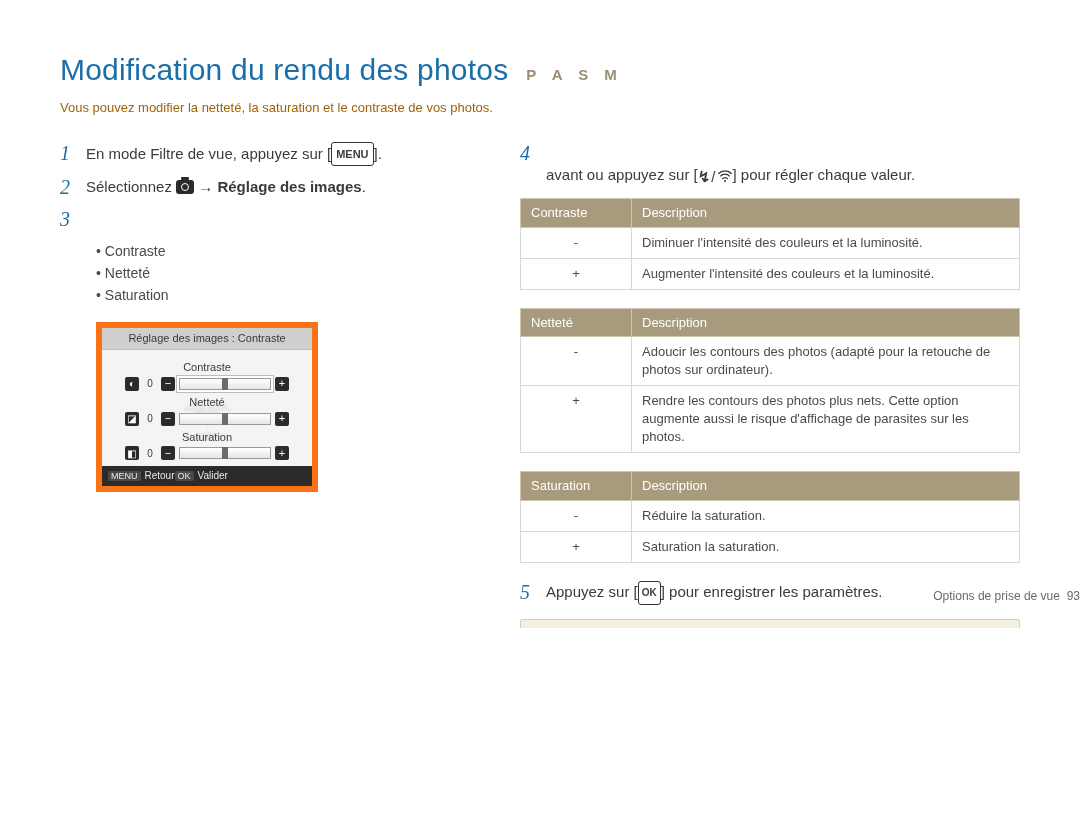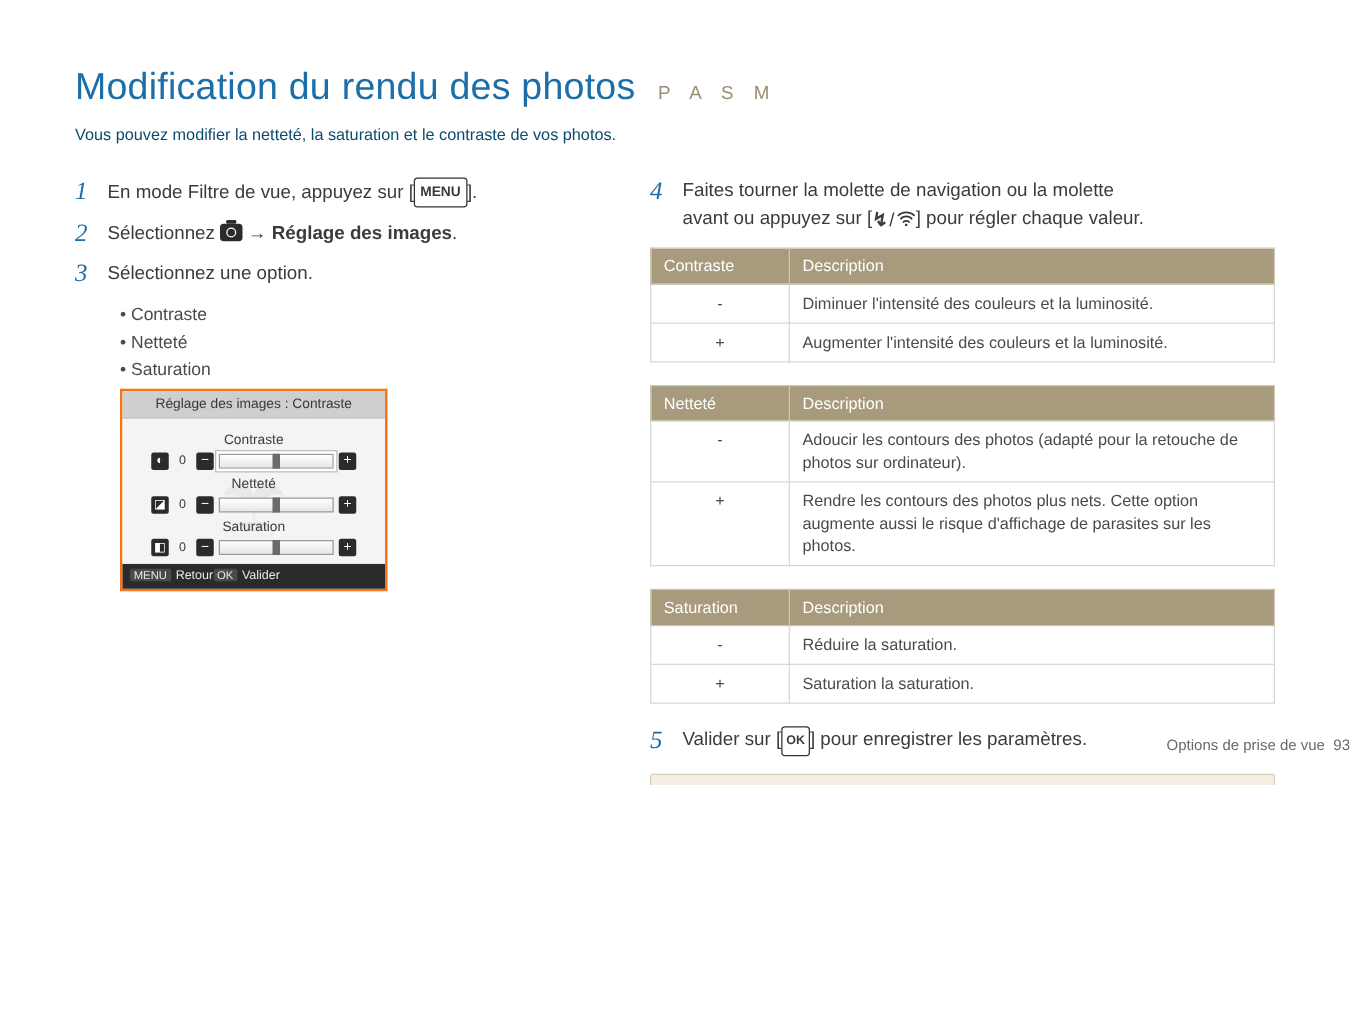--- a/index.html
+++ b/index.html
@@ -1,40 +1,40 @@
 <!DOCTYPE html>
 <html><head>
 <meta charset="utf-8">
 <style>
   html,body{margin:0;padding:0;background:#fff;color:#4a4a4a;font-family:Arial,Helvetica,sans-serif;font-size:14px;line-height:1.35}
   .page{width:1080px;height:628px;box-sizing:border-box;padding:50px 60px 30px 60px;position:relative}
   .title-row{display:flex;align-items:baseline;gap:18px}
   .title{color:#1b6ea8;font-size:30px;font-weight:400;letter-spacing:0.2px}
-  .mode-letters{color:#9a8f74;font-size:15px;letter-spacing:6px;font-weight:400}
-  .subtitle{margin-top:8px;color:#0c4a6e;font-size:13px}
+  .mode-letters{color:#9a8f74;font-size:15px;letter-spacing:6px;font-weight:700}
+  .subtitle{margin-top:8px;color:#a16207;font-size:13px}
   .cols{display:flex;margin-top:26px;gap:40px}
   .col-left{width:420px}
   .col-right{flex:1}
   .step{display:flex;gap:10px;margin-bottom:10px;align-items:flex-start}
   .step-num{color:#1b6ea8;font-style:italic;font-size:20px;font-family:"Times New Roman",serif;line-height:22px;min-width:16px}
   .step-text{font-size:15px;line-height:22px;color:#3b3b3b}
   .bullets{margin:6px 0 0 36px}
   .bullet{font-size:14px;color:#4a4a4a;line-height:22px}
   .bullet::before{content:"•  ";color:#4a4a4a}
   .menu-badge{display:inline-block;border:1px solid #333;border-radius:3px;padding:0 4px;font-size:11px;font-weight:bold;font-family:Arial;vertical-align:1px}
   .cam-badge{display:inline-block;width:18px;height:14px;background:#2b2b2b;border-radius:3px;position:relative;vertical-align:-2px}
   .cam-badge::before{content:"";position:absolute;top:-3px;left:5px;width:8px;height:3px;background:#2b2b2b;border-radius:1px}
   .cam-badge::after{content:"";position:absolute;top:3px;left:5px;width:8px;height:8px;border:1px solid #fff;border-radius:50%;box-sizing:border-box}
   .arrow{font-weight:bold}
   .flash-wifi{display:inline-flex;align-items:center;gap:1px;vertical-align:-2px}
   .flash-icon{font-size:15px;font-weight:bold}
   .wifi-icon svg{width:16px;height:14px}
   .ok-badge{display:inline-block;border:1px solid #333;border-radius:3px;padding:0 3px;font-size:10px;font-weight:bold;vertical-align:1px}
   
-  .lcd{width:210px;margin:5px 0 0 36px;border:2px solid #f97316}
+  .lcd{width:210px;margin:16px 0 0 36px;border:6px solid #f97316}
   .lcd-header{background:#cfcfcf;color:#3a3a3a;font-size:11px;text-align:center;padding:3px 0;border-bottom:1px solid #bfbfbf}
   .lcd-body{background:#f4f4f4;padding:6px 10px 4px 10px;position:relative}
   .watermark{position:absolute;inset:0;display:flex;align-items:center;justify-content:center;opacity:.18}
   .watermark svg{width:70px;height:70px}
   .lcd-row-label{font-size:11px;text-align:center;color:#3a3a3a;margin-top:4px;position:relative;z-index:1}
   .slider{display:flex;align-items:center;gap:4px;justify-content:center;position:relative;z-index:1;margin:2px 0 2px 0}
   .slider .cap{width:14px;height:14px;background:#2b2b2b;border-radius:2px;display:flex;align-items:center;justify-content:center;color:#fff;font-size:10px}
   .slider .val{width:14px;text-align:center;font-size:10px;color:#3a3a3a}
   .slider .track{width:90px;height:10px;border:1px solid #9a9a9a;background:linear-gradient(#fff,#e6e6e6);position:relative}
   .slider .track::after{content:"";position:absolute;left:50%;top:-1px;bottom:-1px;width:6px;background:#6b6b6b;transform:translateX(-50%)}
@@ -79,21 +79,20 @@
 
       <div class="step">
         <div class="step-num">2</div>
         <div class="step-text">
           <span>Sélectionnez </span><span class="cam-badge"></span><span class="arrow"> → </span><b>Réglage des images</b><span>.</span>
         </div>
       </div>
 
       <div class="step">
         <div class="step-num">3</div>
-        <div class="step-text">Sélectionnez une option.</div>
       </div>
 
       <div class="bullets">
         <div class="bullet">Contraste</div>
         <div class="bullet">Netteté</div>
         <div class="bullet">Saturation</div>
       </div>
 
       <div class="lcd">
         <div class="lcd-header">Réglage des images : Contraste</div>
@@ -134,21 +133,21 @@
           <span><span class="lbtn">OK</span><span>Valider</span></span>
         </div>
       </div>
     </div>
 
     <div class="col-right">
 
       <div class="step">
         <div class="step-num">4</div>
         <div class="step-text">
-          <span>Faites tourner la molette de navigation ou la molette</span><br>
+          <br>
           <span>avant ou appuyez sur [</span><span class="flash-wifi"><span class="flash-icon">↯</span>/<span class="wifi-icon"><svg viewBox="0 0 24 20">
                   <path d="M2 8 A14 14 0 0 1 22 8" fill="none" stroke="#333" stroke-width="2"></path>
                   <path d="M5 12 A9 9 0 0 1 19 12" fill="none" stroke="#333" stroke-width="2"></path>
                   <path d="M8 16 A5 5 0 0 1 16 16" fill="none" stroke="#333" stroke-width="2"></path>
                   <circle cx="12" cy="19" r="1.5" fill="#333"></circle>
                 </svg></span></span><span>] pour régler chaque valeur.</span>
         </div>
       </div>
 
       <table class="desc">
@@ -198,21 +197,21 @@
         <tr>
               <td class="sign">+</td>
               <td>Saturation la saturation.</td>
             </tr>
       </tbody>
         </table>
 
       <div class="step">
         <div class="step-num">5</div>
         <div class="step-text">
-          <span>Valider sur [</span><span class="ok-badge">OK</span><span>] pour enregistrer les paramètres.</span>
+          <span>Appuyez sur [</span><span class="ok-badge">OK</span><span>] pour enregistrer les paramètres.</span>
         </div>
       </div>
 
       <div class="note">
         <div class="note-icon">✎</div>
       </div>
 
     </div>
   </div>
 

